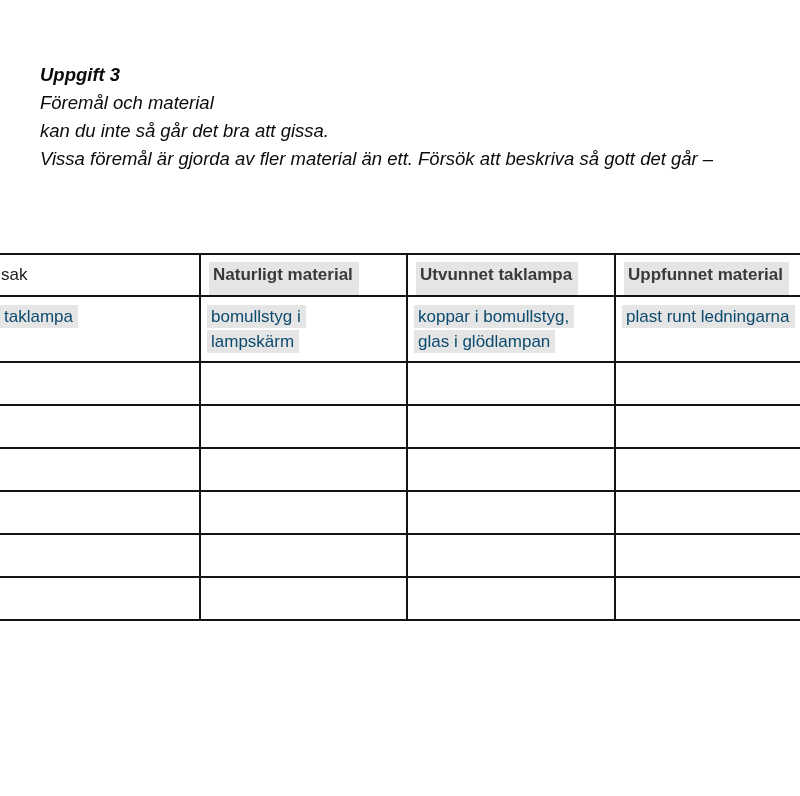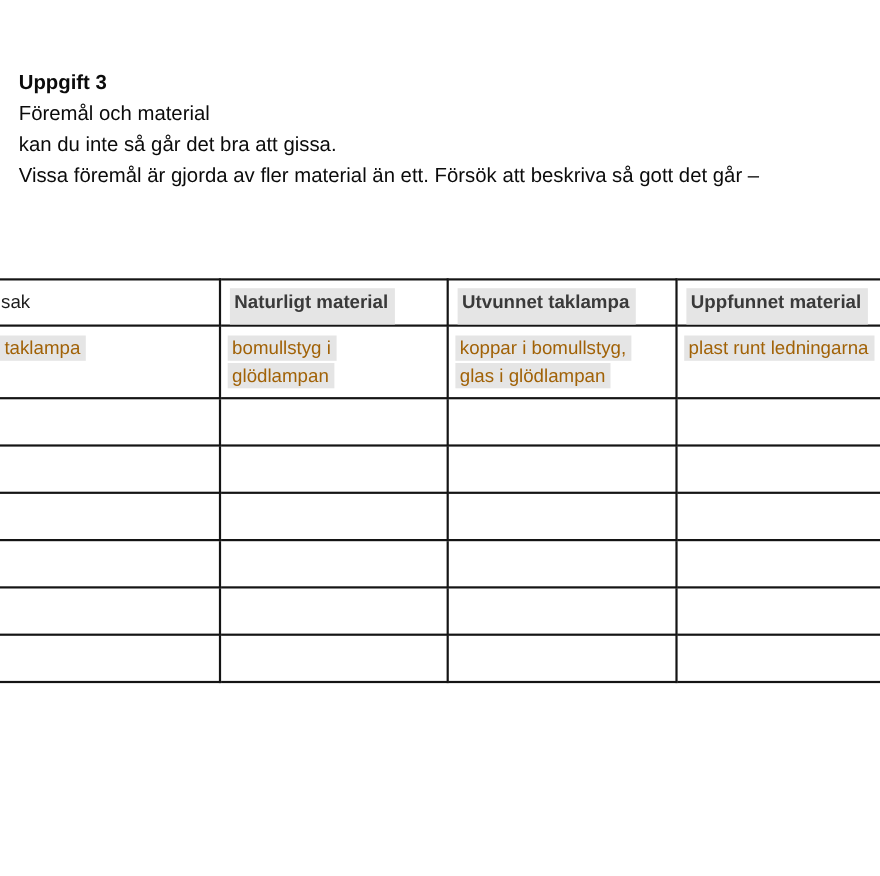--- a/index.html
+++ b/index.html
@@ -8,25 +8,26 @@
     background: #ffffff;
     font-family: "Liberation Sans", sans-serif;
     position: relative;
     overflow: hidden;
     color: #0b0b0b;
   }
 
   
   .instructions {
     position: absolute;
-    left: 17px; top: 61px;
+    left: 40px; top: 61px;
     width: 760px;
     font-size: 18.5px;
     line-height: 28px;
     color: #0b0b0b;
+    font-style: italic;
   }
   .instructions .line { white-space: nowrap; }
   .instructions .title { font-weight: bold; }
 
   
   table.material-table {
     position: absolute;
     left: -3px; top: 253px;
     border-collapse: collapse;
     table-layout: fixed;
@@ -55,21 +56,21 @@
     vertical-align: top;
     padding: 7px 2px 4px 6px;
     line-height: 25px;
     color: #333a42;
   }
   .material-table td.cell-sak { padding-left: 1px; }
 
   .hl {
     background: #e5e5e5;
     padding: 2px 5px 2px 4px;
-    color: #a16207;
+    color: #0c4a6e;
   }
   .hl.bold {
     font-weight: bold;
     color: #3a3a3a;
     padding: 3px 6px 15px 4px;
   }
 </style>
 </head>
 <body>
 
@@ -103,21 +104,21 @@
       <span class="hl bold">Uppfunnet material</span>
     </th>
   </tr>
 
   <tr class="data-row">
     <td class="cell-sak">
       <span class="hl">taklampa</span>
     </td>
     <td>
       <span class="hl">bomullstyg i</span><br>
-      <span class="hl">glödlampan</span>
+      <span class="hl">lampskärm</span>
     </td>
     <td>
       <span class="hl">koppar i bomullstyg,</span><br>
       <span class="hl">glas i glödlampan</span>
     </td>
     <td>
       <span class="hl">plast runt ledningarna</span>
     </td>
   </tr>
 

